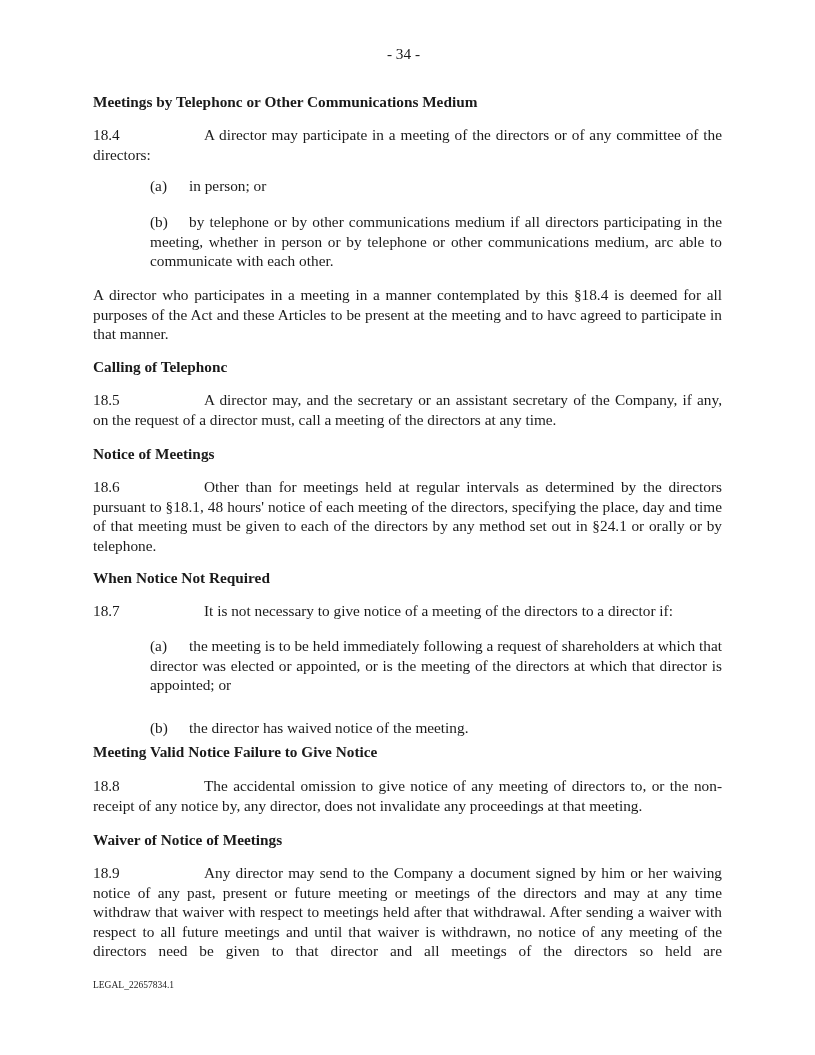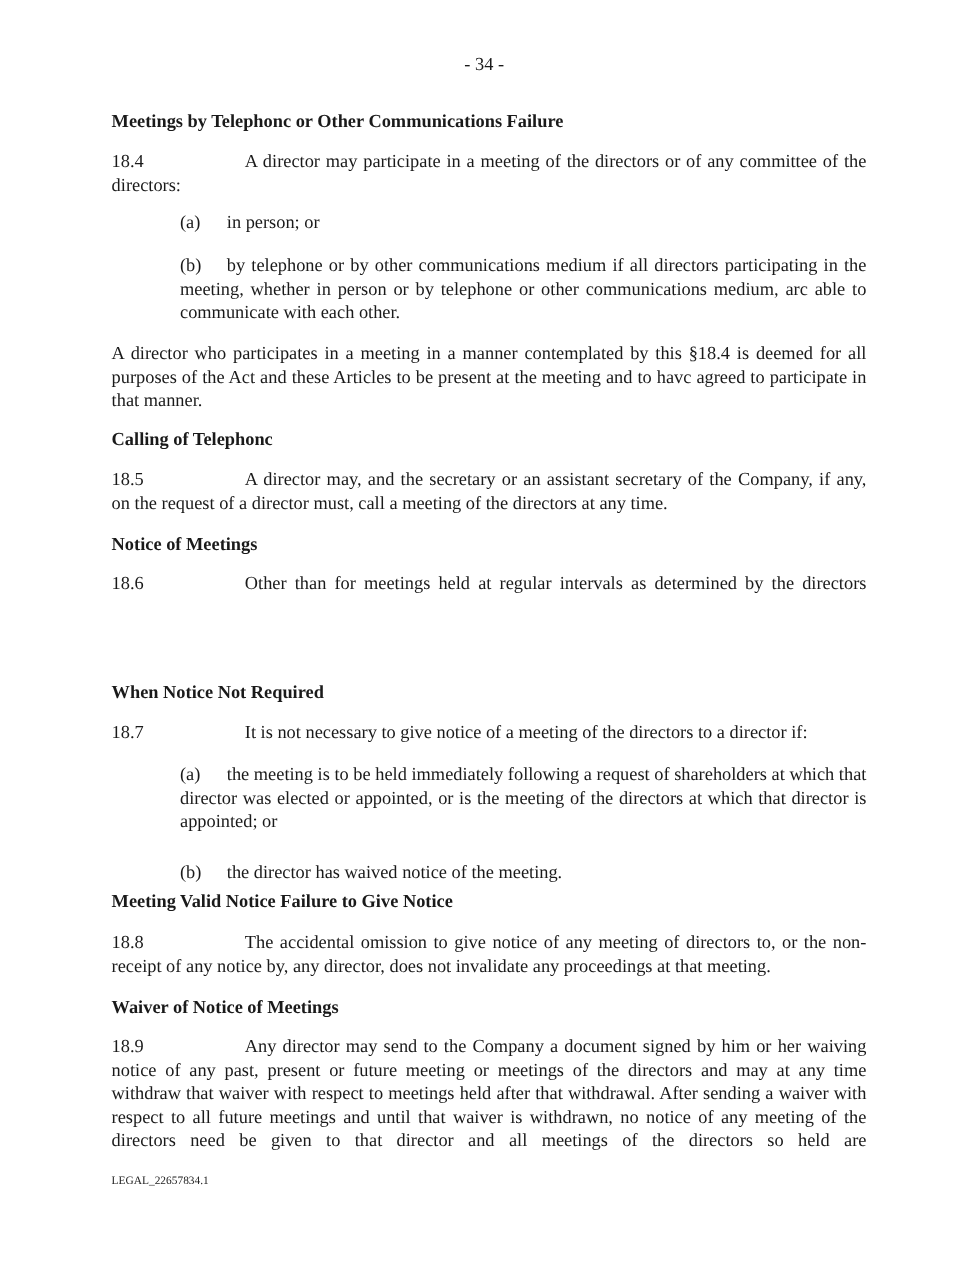--- a/index.html
+++ b/index.html
@@ -16,38 +16,39 @@
     .sub { position: absolute; left: 150px; width: 572px; text-align: justify; text-align-last: left; }
     .sub .lbl { display: inline-block; width: 39px; }
     .footer { position: absolute; left: 93px; top: 976px; font-family: Liberation Serif, serif; font-size: 9.5px; color: #222; }
     .justify-full { text-align: justify; text-align-last: justify; }
   </style>
 </head>
 <body>
 
 <div class="page-num">- 34 -</div>
 
-<div class="block heading" style="top:92px;">Meetings by Telephonc or Other Communications Failure</div>
+<div class="block heading" style="top:92px;">Meetings by Telephonc or Other Communications Medium</div>
 <div class="block para" style="top:125px;">
   <div class="justify-full"><span class="num">18.4</span><span>A director may participate in a meeting of the directors or of any committee of the</span></div>
   <div>directors:</div>
 </div>
 <div class="sub" style="top:176px;"><span class="lbl">(a)</span><span>in person; or</span></div>
 <div class="sub" style="top:212px;"><span class="lbl">(b)</span><span>by telephone or by other communications medium if all directors participating in the meeting, whether in person or by telephone or other communications medium, arc able to communicate with each other.</span></div>
 <div class="block para" style="top:285px;">A director who participates in a meeting in a manner contemplated by this §18.4 is deemed for all purposes of the Act and these Articles to be present at the meeting and to havc agreed to participate in that manner.</div>
 
 <div class="block heading" style="top:357px;">Calling of Telephonc</div>
 <div class="block para" style="top:390px;">
   <div class="justify-full"><span class="num">18.5</span><span>A director may, and the secretary or an assistant secretary of the Company, if any,</span></div>
   <div>on the request of a director must, call a meeting of the directors at any time.</div>
 </div>
 
 <div class="block heading" style="top:444px;">Notice of Meetings</div>
 <div class="block para" style="top:477px;">
   <div class="justify-full"><span class="num">18.6</span><span>Other than for meetings held at regular intervals as determined by the directors</span></div>
+  <div>pursuant to §18.1, 48 hours' notice of each meeting of the directors, specifying the place, day and time of that meeting must be given to each of the directors by any method set out in §24.1 or orally or by telephone.</div>
 </div>
 
 <div class="block heading" style="top:568px;">When Notice Not Required</div>
 <div class="block para" style="top:601px;">
   <div><span class="num">18.7</span><span>It is not necessary to give notice of a meeting of the directors to a director if:</span></div>
 </div>
 <div class="sub" style="top:636px;"><span class="lbl">(a)</span><span>the meeting is to be held immediately following a request of shareholders at which that director was elected or appointed, or is the meeting of the directors at which that director is appointed; or</span></div>
 <div class="sub" style="top:718px;"><span class="lbl">(b)</span><span>the director has waived notice of the meeting.</span></div>
 
 <div class="block heading" style="top:742px;">Meeting Valid Notice Failure to Give Notice</div>

